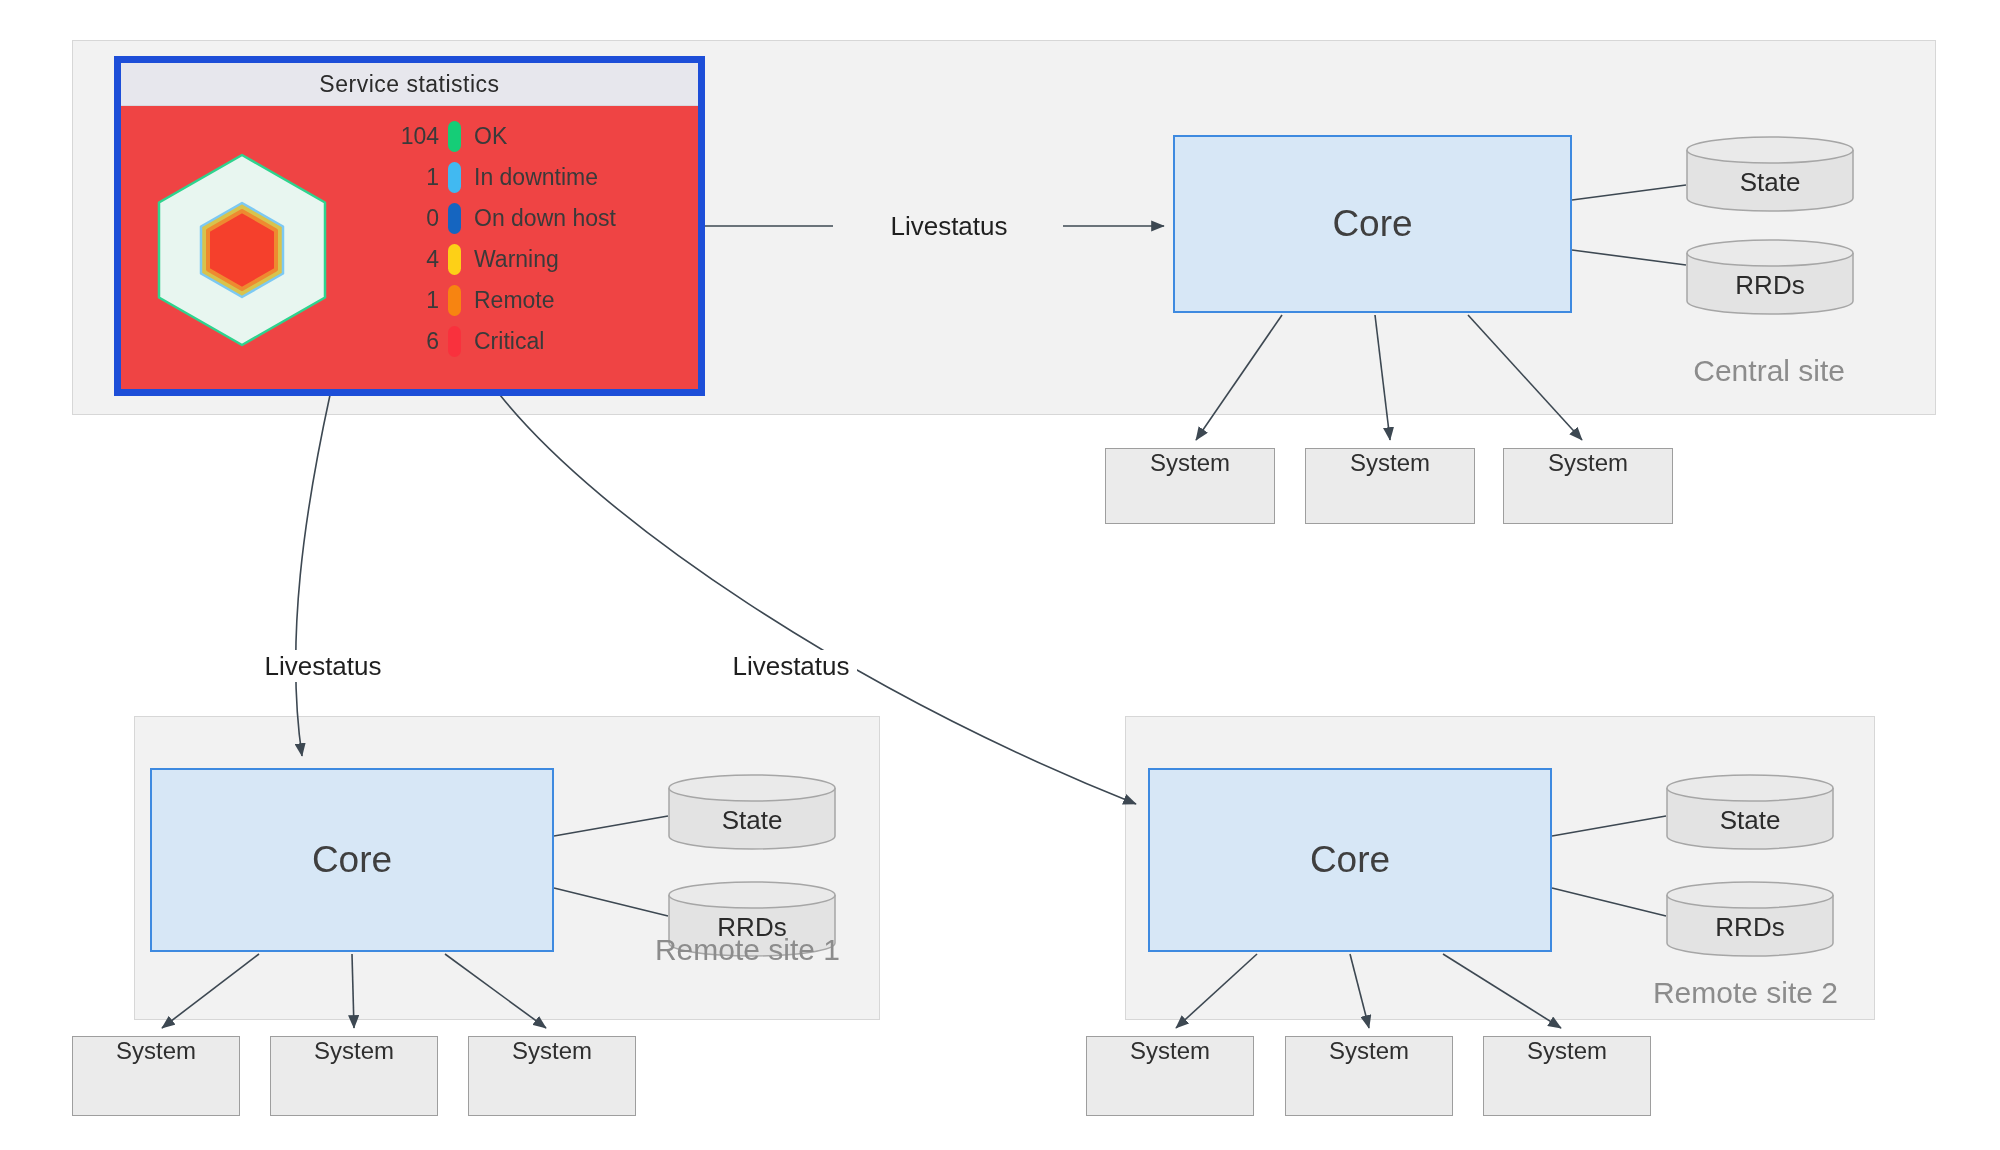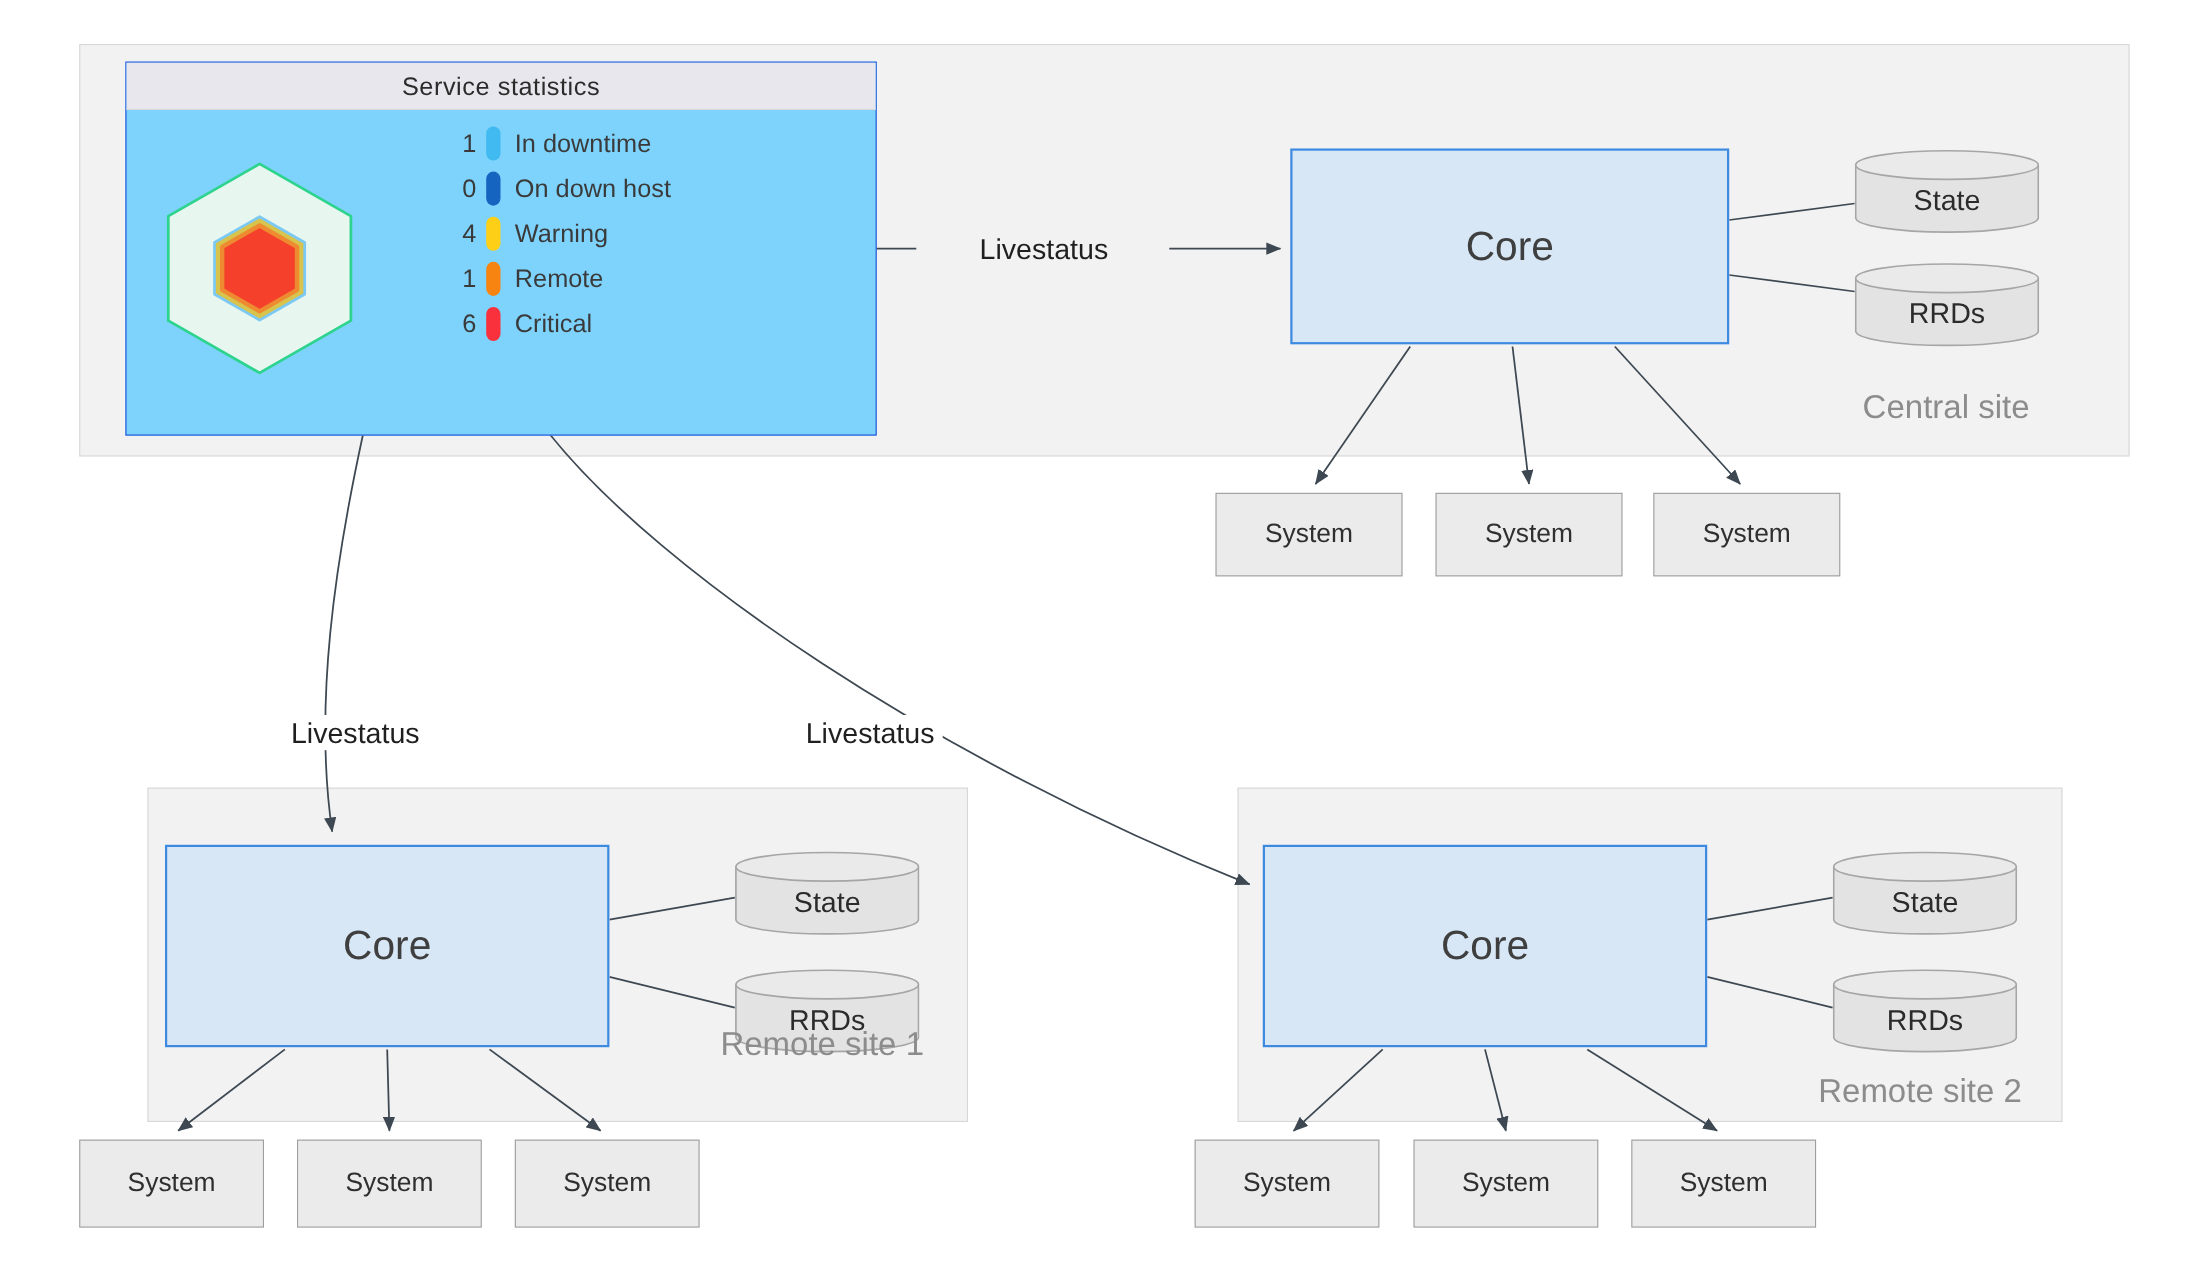--- a/index.html
+++ b/index.html
@@ -14,33 +14,33 @@
   }
   
   svg.connectors{position:absolute;left:0;top:0;z-index:2;}
   
   .node{position:absolute;z-index:3;box-sizing:border-box;}
   .core{
     background:#d7e7f6;border:2px solid #3e8ae0;display:flex;align-items:center;justify-content:center;
     font-size:37px;color:#3f3f3f;
   }
   .system{
-    background:#ebebeb;border:1.5px solid #9e9e9e;display:flex;align-items:center;justify-content:center;
+    background:#ebebeb;border:1.5px solid #9e9e9e;display:flex;justify-content:center;
     font-size:24px;color:#2f2f2f;
   }
   .cyl{width:168px;height:78px;}
   .cyl svg{position:absolute;left:0;top:0;}
   .cyl .cyl-label{
     position:absolute;left:0;top:22px;width:100%;height:50px;display:flex;align-items:center;justify-content:center;
     font-size:26px;color:#2b2b2b;
   }
   
   .panel{
-    position:absolute;left:114px;top:56px;width:683px;height:340px;z-index:3;
-    background:#7dd3fc;border:1px solid #1d4ed8;box-sizing:border-box;
+    position:absolute;left:114px;top:56px;width:591px;height:340px;z-index:3;
+    background:#ef4444;border:7px solid #1d4ed8;box-sizing:border-box;
   }
   .panel-header{
     height:42px;background:#e7e7ed;border-bottom:1px solid #d8d8de;
     display:flex;align-items:center;justify-content:center;
     font-size:23px;letter-spacing:0.5px;color:#2b2b2b;
   }
   .hex-icon{position:absolute;left:31px;top:82px;width:180px;height:210px;}
   .stats{position:absolute;left:0;top:53px;right:0;}
   .stat-row{display:flex;align-items:center;height:41px;}
   .stat-num{width:318px;text-align:right;font-size:23px;color:#3a3a3a;}
@@ -103,20 +103,25 @@
     <div class="panel-header">Service statistics</div>
 
     <svg class="hex-icon" viewBox="0 0 180 210">
       <polygon points="90,10 173,57.5 173,152.5 90,200 7,152.5 7,57.5" stroke-width="2.5" stroke-linejoin="round" fill="#e8f6f0" stroke="#2ed38e"></polygon>
       <polygon points="90,58 131,81.5 131,128.5 90,152 49,128.5 49,81.5" stroke-width="2.5" stroke-linejoin="round" fill="#d8c34c" stroke="#7cc9f3"></polygon>
       <polygon points="90,66 124,85.5 124,124.5 90,144 56,124.5 56,85.5" stroke-width="4" stroke-linejoin="round" fill="#f5402c" stroke="#ee8a30"></polygon>
     </svg>
 
     <div class="stats">
       <div class="stat-row">
+        <span class="stat-num">104</span>
+        <span class="pill" style="background-color: rgb(21, 205, 119);"></span>
+        <span class="stat-label">OK</span>
+      </div>
+      <div class="stat-row">
         <span class="stat-num">1</span>
         <span class="pill" style="background-color: rgb(65, 185, 241);"></span>
         <span class="stat-label">In downtime</span>
       </div>
       <div class="stat-row">
         <span class="stat-num">0</span>
         <span class="pill" style="background-color: rgb(21, 101, 192);"></span>
         <span class="stat-label">On down host</span>
       </div>
       <div class="stat-row">

